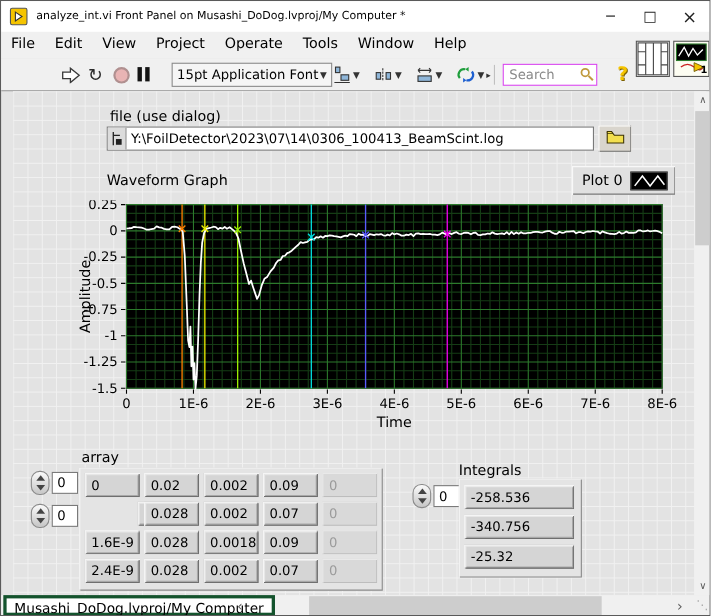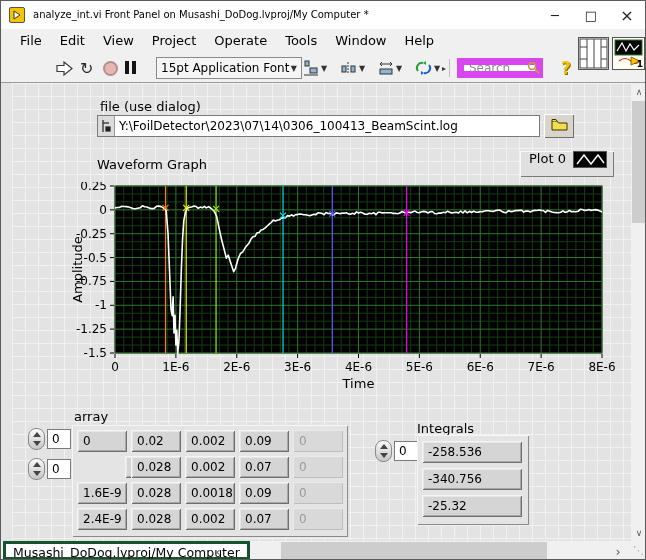--- a/index.html
+++ b/index.html
@@ -13,36 +13,36 @@
   .app-icon { position:absolute; left:8px; top:6px; width:16px; height:16px; background:#f5c400;
               border:1px solid #555; border-radius:2px; display:flex; align-items:center; justify-content:center; }
   .app-icon svg { display:block; }
   .title-text { position:absolute; left:32px; top:0; line-height:28px; font-size:10px; white-space:nowrap; }
   .win-btns { position:absolute; right:0; top:0; height:28px; display:flex; }
   .win-btn { width:36px; height:28px; display:flex; align-items:center; justify-content:center;
              font-size:13px; color:#222; cursor:default; }
 
   
   .menubar { position:absolute; left:0; top:28px; width:100%; height:24px; background:#f0f0f0;
-             display:flex; align-items:center; padding-left:10px;text-align:right; }
+             display:flex; align-items:center; padding-left:0;text-align:right; }
   .menu-item { padding:0 9px; line-height:24px; font-size:13px; }
 
   
   .toolbar { position:absolute; left:0; top:52px; width:100%; height:30px; background:#f0f0f0;
              border-bottom:1px solid #9a9a9a; }
   .tb { position:absolute; display:flex; align-items:center; justify-content:center; }
   .font-select { left:148px; top:4px; width:146px; height:22px; background:#f5f5f5; border:1px solid #8a8a8a;
                  font-size:12px; justify-content:flex-start; padding:0 4px;margin-left:7px; }
   .font-select .dd-arrow { margin-left:auto; font-size:8px; color:#333; }
   .dd-arrow { font-size:8px; color:#333; margin-left:2px; }
   .pause-bars { display:flex; gap:3px; }
   .pause-bars i { display:block; width:4px; height:13px; background:#141414; }
   .stop-circle { width:15px; height:15px; border-radius:50%; background:#e9b4b4; border:2px solid #b09090; }
   .search-wrap { left:456px; top:5px; width:86px; height:20px; }
-  .search-wrap input { width:100%; height:100%; border:7px solid #d946ef; font-size:12px; padding:0 18px 0 5px;
+  .search-wrap input { width:100%; height:100%; border:1px solid #d946ef; font-size:12px; padding:0 18px 0 5px;
                        font-family:inherit; color:#333; background:#fff; }
   .search-wrap input::placeholder { color:#8a8a8a; }
   .search-mag { position:absolute; right:3px; top:3px; }
   .help-q { left:556px; top:3px; width:18px; height:24px; font-size:17px; font-weight:bold; color:#f5c400;
             text-shadow:1px 1px 0 #7e6200; }
   .tb-sep { position:absolute; left:448px; top:6px; width:1px; height:18px; background:#c0c0c0; }
   .tb-sep-arrow { position:absolute; left:441px; top:11px; font-size:8px; color:#333; }
 
   .topright-icons { position:absolute; left:577px; top:36px; display:flex; gap:3px; }
   .pane-icon { width:31px; height:33px; border:1px solid #555; background:#fff; }
@@ -61,21 +61,21 @@
                   border:1px solid #7a7a7a; display:flex; align-items:center; }
   .path-glyph { width:17px; height:20px; background:#dcdcdc; border-right:1px solid #9a9a9a;
                 display:flex; align-items:center; justify-content:center; flex:none; }
   .path-text { font-size:12px; padding-left:4px; white-space:nowrap; overflow:hidden; }
   .browse-btn { position:absolute; left:532px; top:31px; width:30px; height:24px; background:#d9d5cd;
                 box-shadow:inset 1px 1px 0 #fff, inset -1px -1px 0 #6f6f6f;
                 display:flex; align-items:center; justify-content:center; }
 
   .plot-legend { position:absolute; left:508px; top:68px; width:94px; height:26px; background:#e0e0e0;
                  box-shadow:inset 1px 1px 0 #f8f8f8, inset -1px -1px 0 #7a7a7a;
-                 display:flex; padding:0 4px 0 9px; }
+                 display:flex; align-items:center; padding:0 4px 0 9px; }
   .plot-legend .legend-label { font-size:13px; margin-right:7px; }
   .legend-swatch { width:34px; height:17px; background:#000; border:1px solid #555; }
 
   .graph-svg { position:absolute; left:58px; top:99px; }
 
   
   .spinner { position:absolute; width:17px; height:22px; border:1px solid #8a8a8a; border-radius:8px;
              background:linear-gradient(#fafafa,#c6c6c6); display:flex; flex-direction:column;
              align-items:center; justify-content:center; }
   .spin-up { width:0; height:0; border-left:4px solid transparent; border-right:4px solid transparent;

